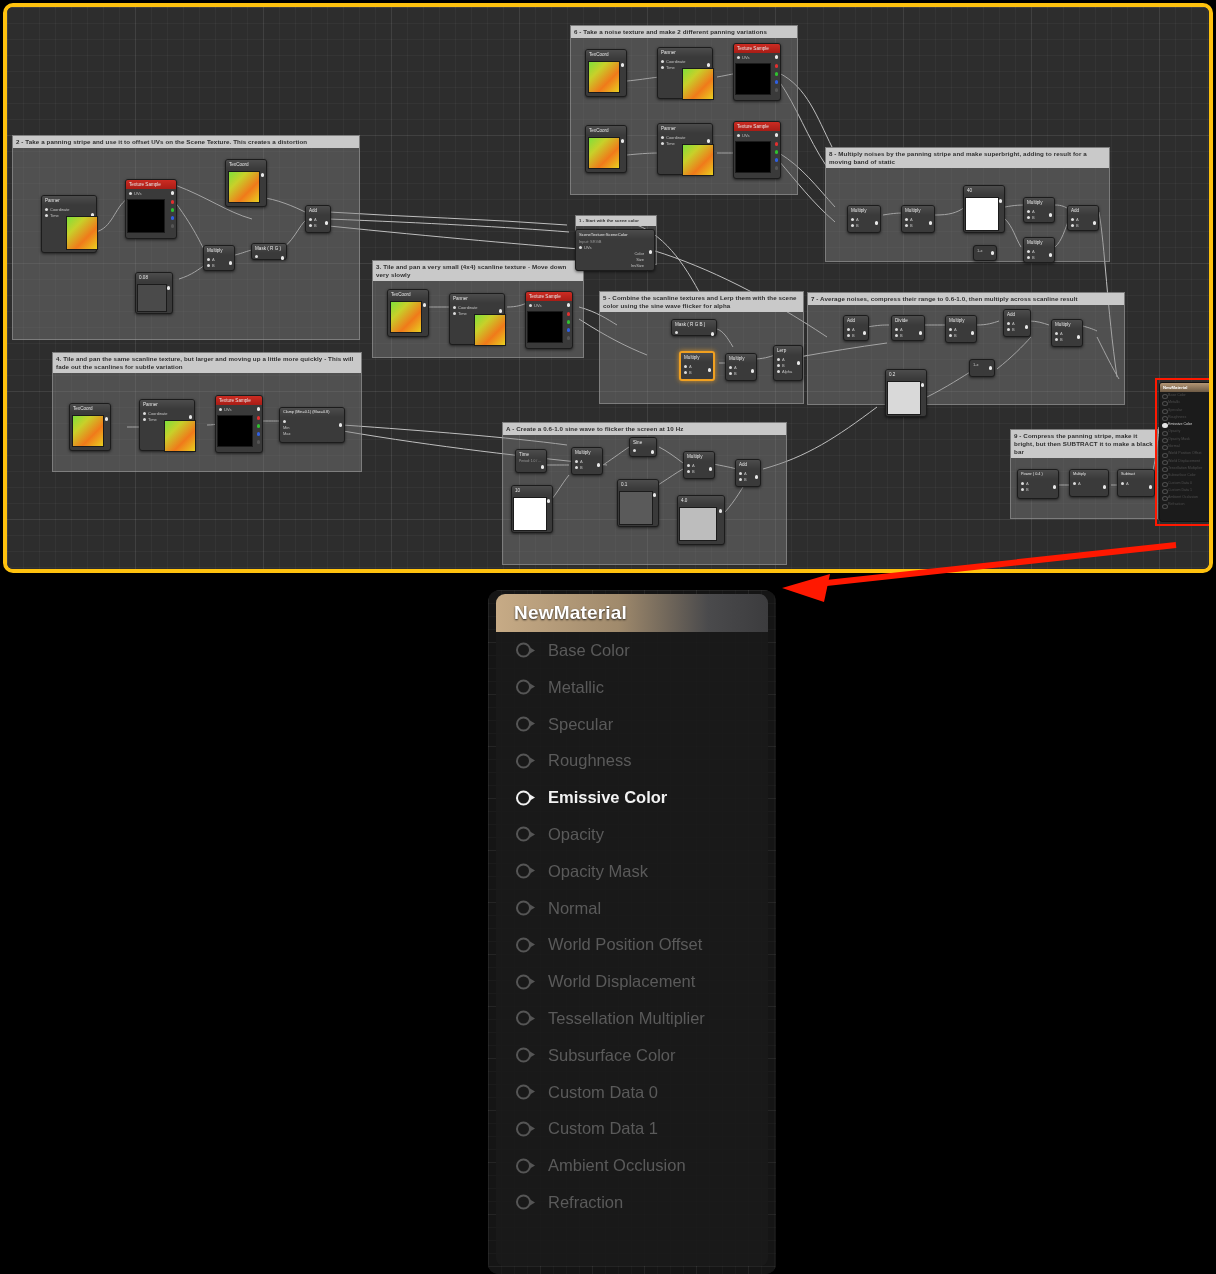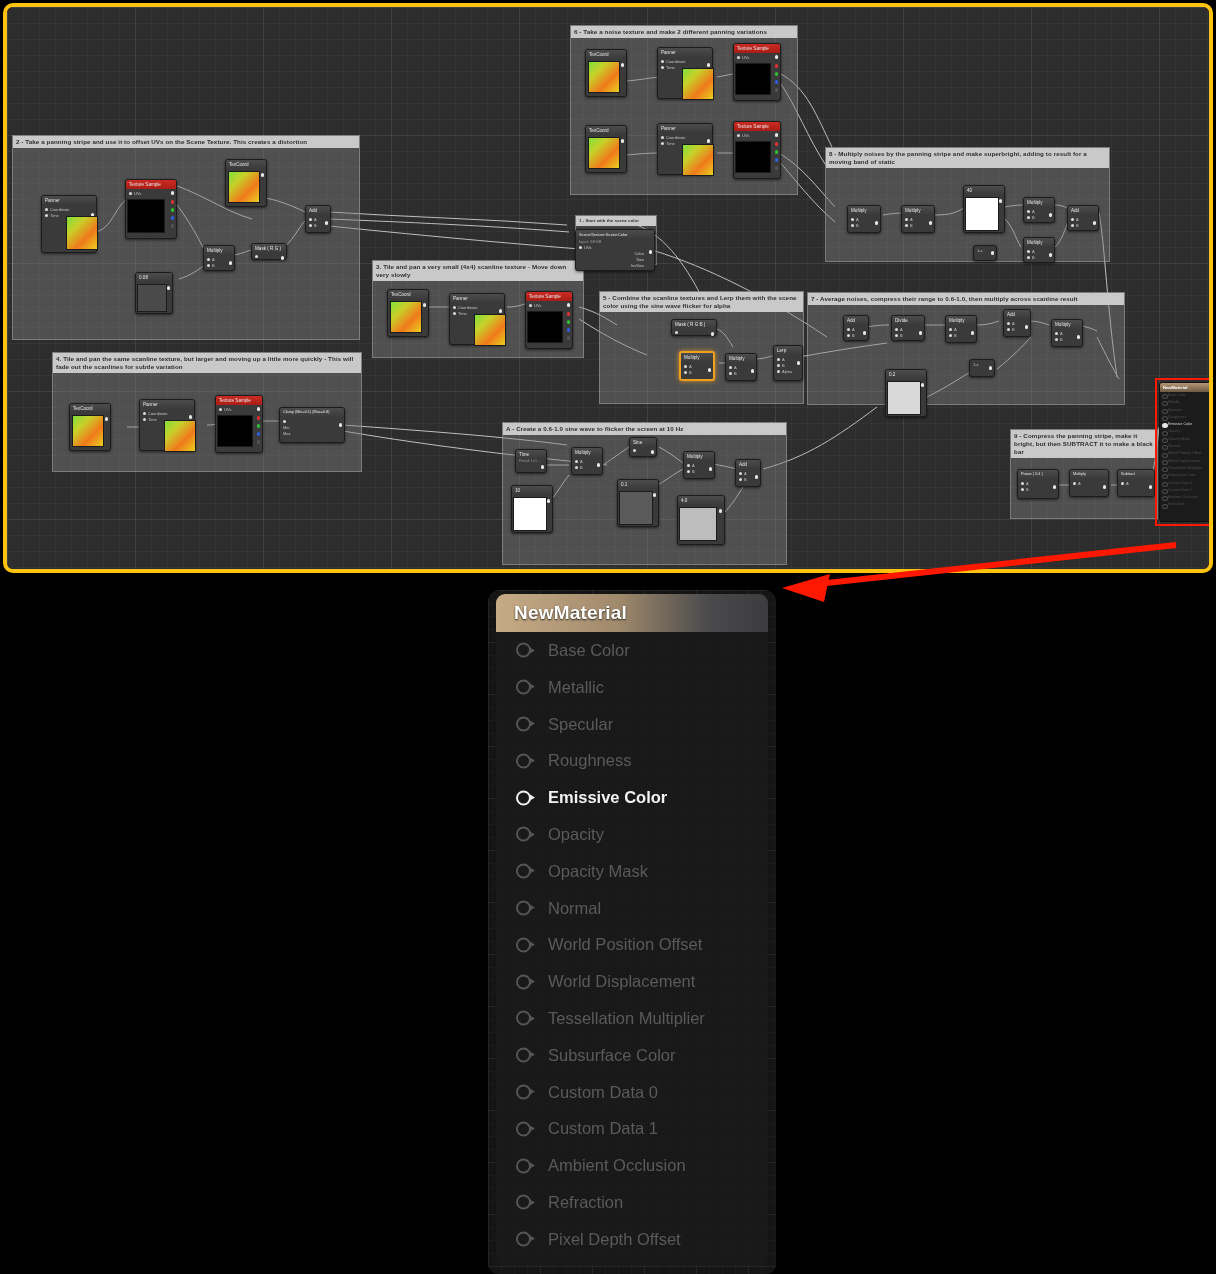--- a/index.html
+++ b/index.html
@@ -766,23 +766,16 @@
           </span>
         <span>Ambient Occlusion</span>
       </div>
       <div class="nm-row">
         <span class="pin-icon">
             <span class="ring"></span>
             <span class="tri"></span>
           </span>
         <span>Refraction</span>
       </div>
-      <div class="nm-row">
-        <span class="pin-icon">
-            <span class="ring"></span>
-            <span class="tri"></span>
-          </span>
-        <span>Pixel Depth Offset</span>
-      </div>
     </div>
   </div>
 
 </div>
 
 </body></html>

